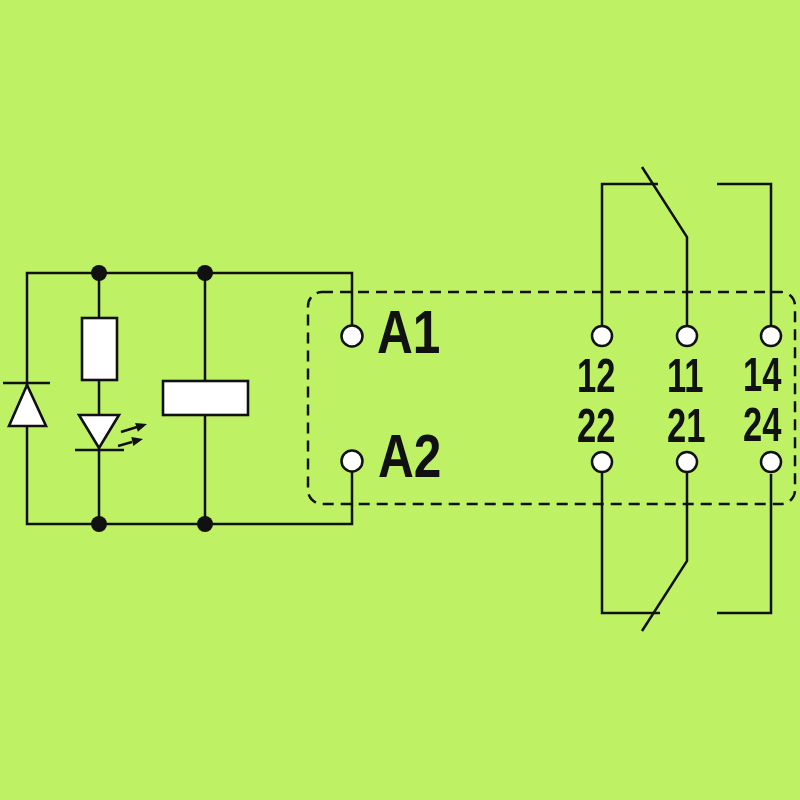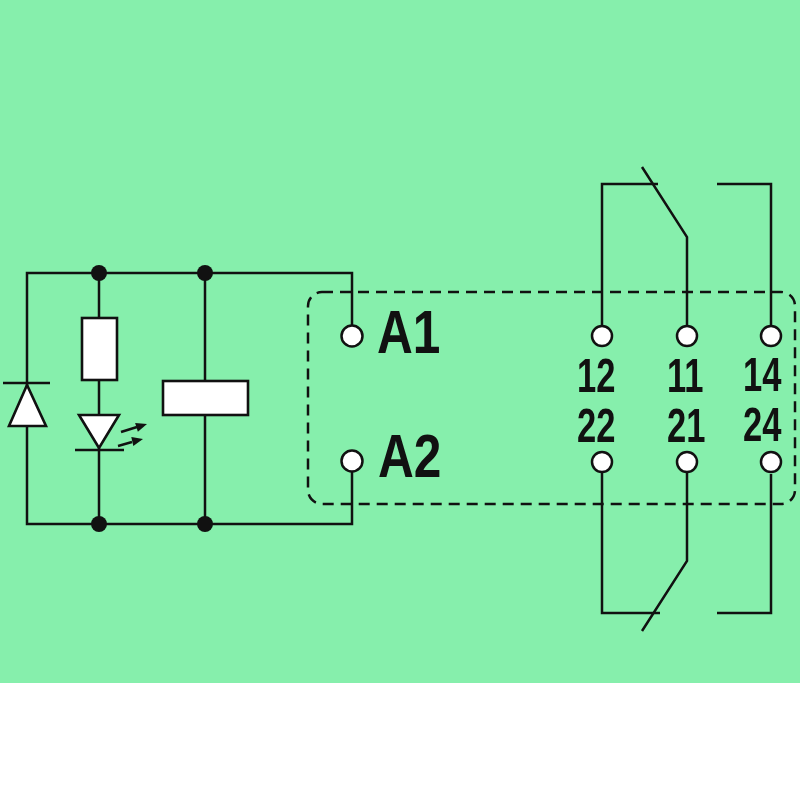--- a/index.html
+++ b/index.html
@@ -6,22 +6,22 @@
     margin: 0;
     padding: 0;
     width: 800px;
     height: 800px;
     background: #ffffff;
     font-family: "Liberation Sans", sans-serif;
   }
   .stage {
     position: relative;
     width: 800px;
-    height: 683px;
-    background: #86efac;
+    height: 800px;
+    background: #bef264;
     overflow: hidden;
   }
   svg { display: block; }
   .wire {
     fill: none;
     stroke: #111111;
     stroke-width: 2.5;
     stroke-linecap: butt;
     stroke-linejoin: miter;
   }

